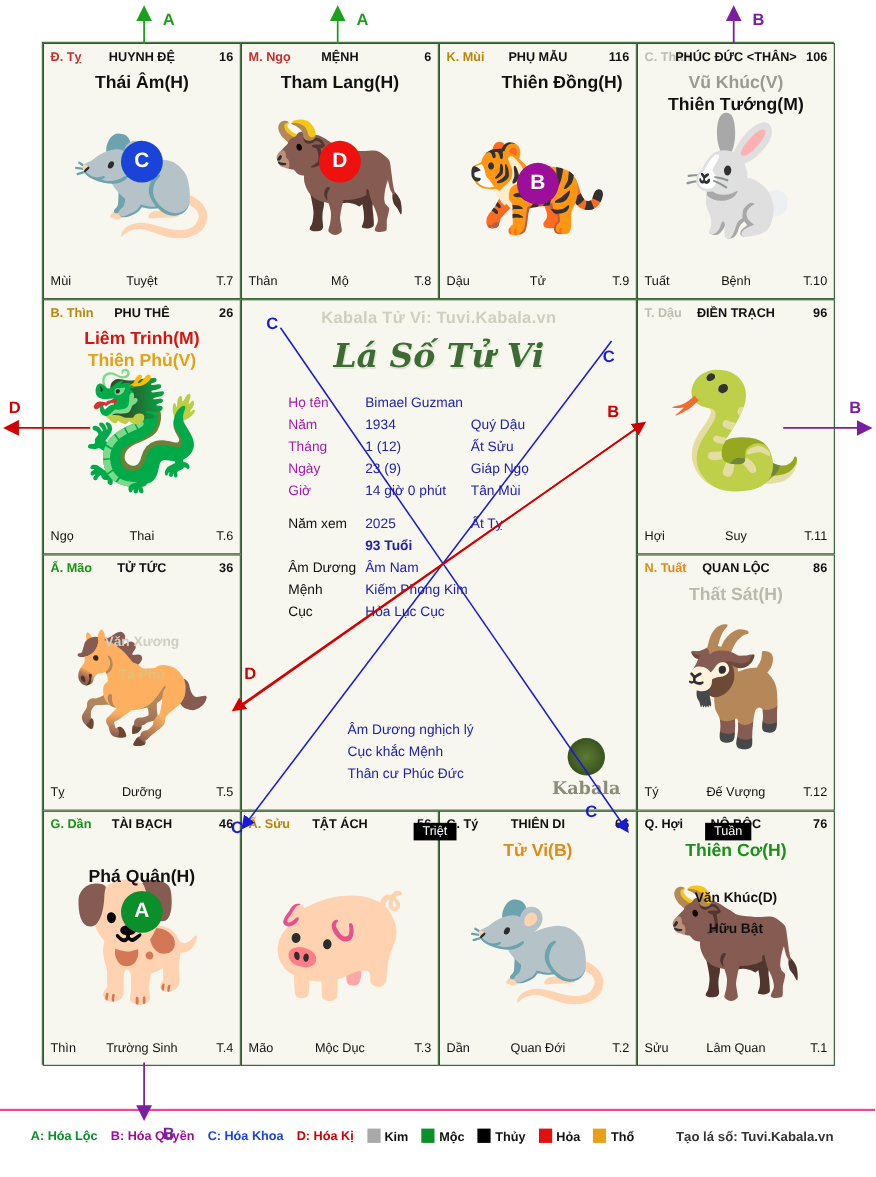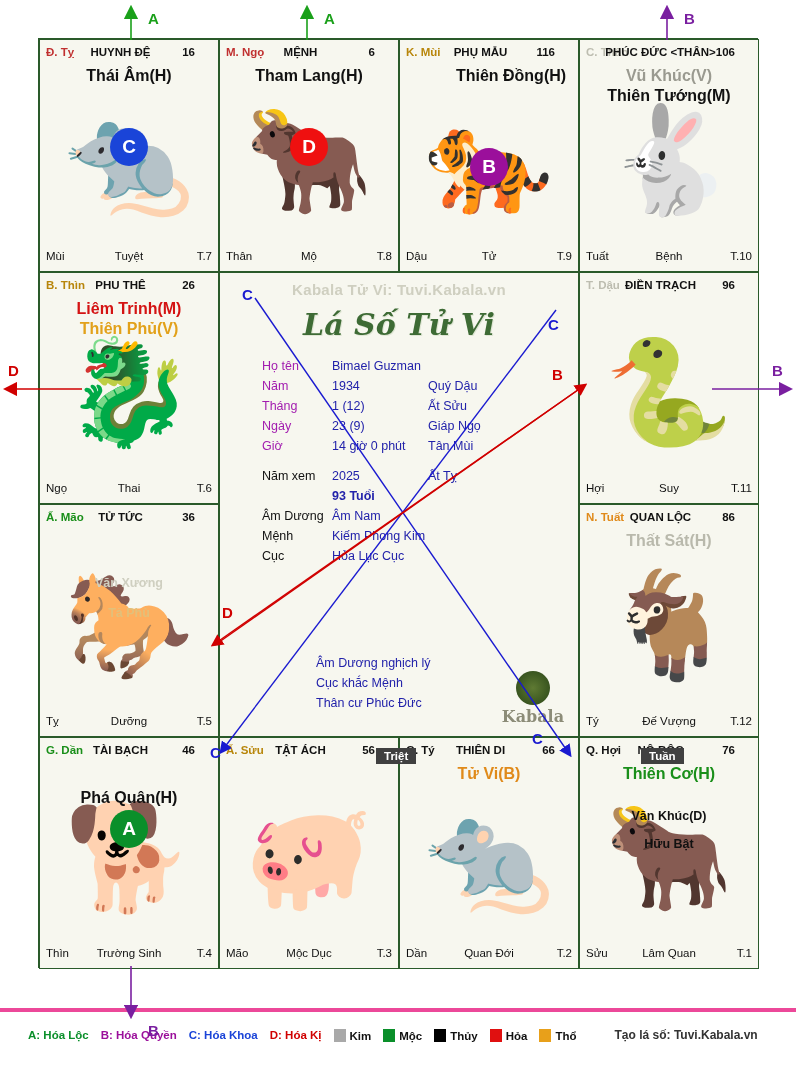--- a/index.html
+++ b/index.html
@@ -47,21 +47,21 @@
     font-size: 104px;
     color: #e7e7d8;
     line-height: 1;
     user-select: none;
     pointer-events: none;
   }
 
   
   .cell-head {
     position: absolute;
-    top: 6px; left: 0; right: 17px;
+    top: 6px; left: 0; right: 0;
     height: 16px;
     font-size: 11.5px;
     font-weight: bold;
     white-space: nowrap;
   }
   .cell-head .ccan { position: absolute; left: 6px; }
   .cell-head .cpalace { position: absolute; left: 50%; transform: translateX(-50%); color: #111; }
   .cell-head .cnum { position: absolute; right: 6px; color: #111; }
 
   .stars {
@@ -160,39 +160,39 @@
     width: 34px; height: 34px;
     margin: 0 auto 2px auto;
     border-radius: 50%;
     background: radial-gradient(circle at 50% 50%, #5f7a33 0%, #3e5a22 60%, #2d441a 100%);
   }
   .kabala-logo .txt { font-size: 16px; font-weight: bold; color: #8c8c78; font-family: "DejaVu Serif", serif; }
 
   
   .tag {
     position: absolute;
-    background: #404040;
+    background: #000000;
     color: #fff;
     font-size: 11.5px;
-    font-weight: bold;
+    font-weight: normal;
     padding: 2px 8px;
     z-index: 12;
   }
 
   
   #overlay { position: absolute; left: 0; top: 0; width: 796px; height: 1070px; pointer-events: none; z-index: 10; }
 
   .alabel { position: absolute; font-size: 15px; font-weight: bold; z-index: 11; }
 
   
   .legend {
     position: absolute;
     left: 0; right: 0; bottom: 0;
     height: 62px;
-    border-top: 4px solid #ec4899;
+    border-top: 2px solid #ec4899;
     background: #fff;
   }
   .legend-inner {
     position: absolute;
     left: 28px; right: 20px; top: 16px;
     display: flex;
     align-items: center;
     font-size: 11.5px;
   }
   .lg-item { margin-right: 12px; white-space: nowrap; font-weight: bold; }

